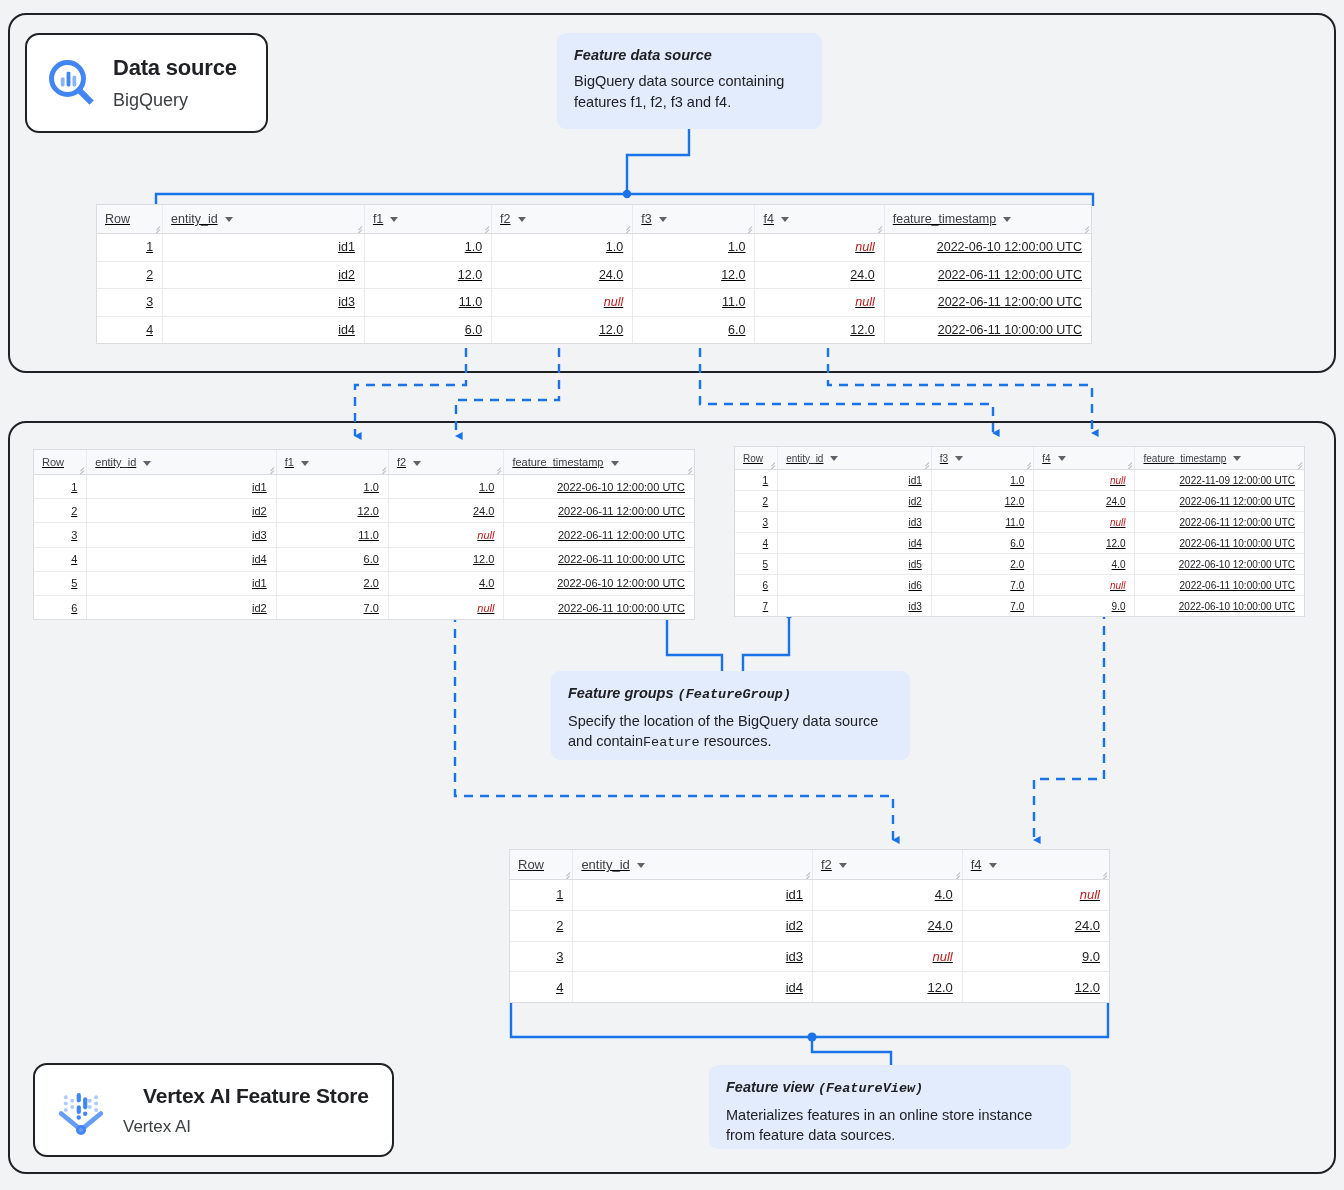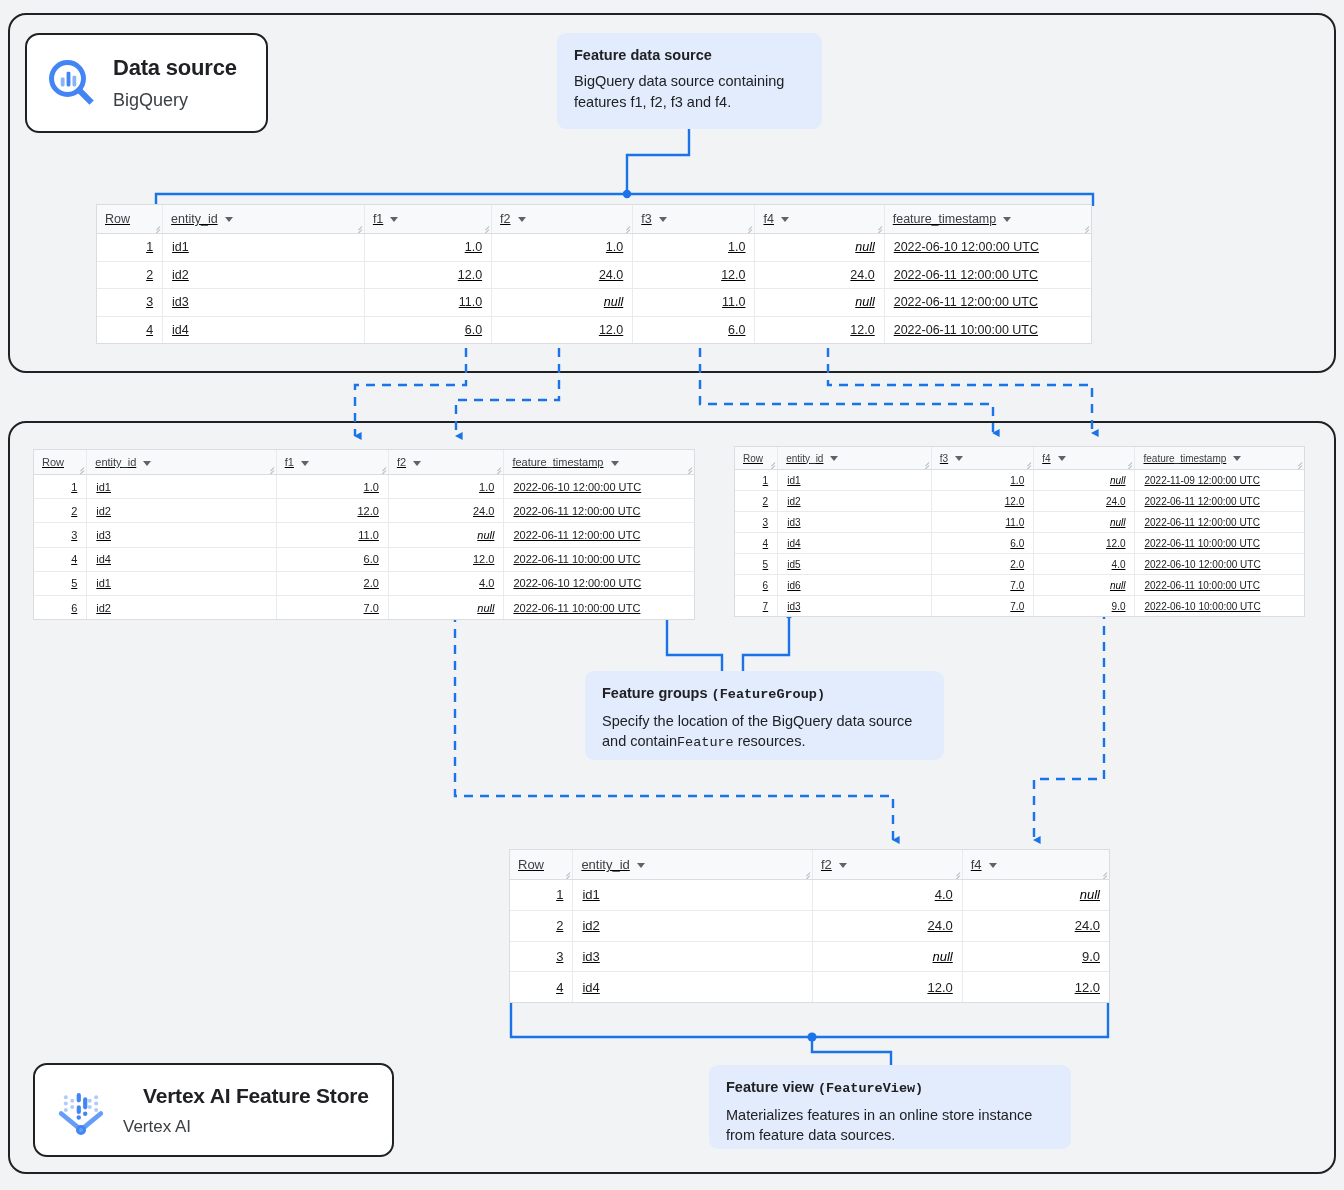--- a/index.html
+++ b/index.html
@@ -45,30 +45,30 @@
 
   
   .callout{
     position:absolute;
     background:#e3ecfd;
     border-radius:9px;
     box-sizing:border-box;
     padding:13px 17px 15px 17px;
   }
   .callout-title{
-    font-size:14.5px;font-weight:bold;color:#202124;margin-bottom:7px;line-height:1.25;
+    font-size:14.5px;font-weight:bold;color:#202124;margin-bottom:7px;line-height:1.25;font-style:italic;
   }
   .callout-body{
     font-size:14.5px;color:#202124;line-height:1.42;
   }
   .mono{font-family:"Liberation Mono", monospace;font-size:13.5px;}
   .callout-title .mono{font-weight:bold;font-size:13.5px;}
 
   #callout-featuredatasource{left:557px;top:33px;width:265px;height:96px;}
-  #callout-featuregroups{left:551px;top:671px;width:359px;height:89px;margin-left:34px;}
+  #callout-featuregroups{left:551px;top:671px;width:359px;height:89px;}
   #callout-featureview{left:709px;top:1065px;width:362px;height:84px;}
 
   
   .tbl{
     position:absolute;
     background:#ffffff;
     box-sizing:border-box;
     border:1px solid #dadce0;
     border-collapse:collapse;
     text-decoration:underline;
@@ -91,22 +91,22 @@
     border-bottom:1px solid #e8eaed;
     color:#202124;
     padding:0 9px;
     white-space:nowrap;
     overflow:hidden;
   }
   .tbl th:last-child,.tbl td:last-child{border-right:none;}
   .tbl tr:last-child td{border-bottom:none;}
   .c-num{text-align:right;}
   .c-row{text-align:right;color:#3c4043;}
-  .c-txt{text-align:left;font-weight:500;}
-  .nullv{font-style:italic;color:#000000;}
+  .c-txt{text-align:right;font-weight:500;}
+  .nullv{font-style:italic;color:#b91c1c;}
   .caret{display:inline-block;margin-left:7px;vertical-align:middle;
          width:0;height:0;border-left:4.5px solid transparent;border-right:4.5px solid transparent;
          border-top:5.5px solid #5f6368;}
   .grip{position:absolute;right:2px;bottom:1px;width:9px;height:9px;opacity:.75;}
   .grip i{position:absolute;right:0;display:block;height:1px;background:#9aa0a6;transform:rotate(-45deg);transform-origin:right center;}
   .grip i:nth-child(1){bottom:2px;width:8px;}
   .grip i:nth-child(2){bottom:5px;width:5px;}
 
   
   #tbl-source{left:96px;top:204px;width:996px;}

